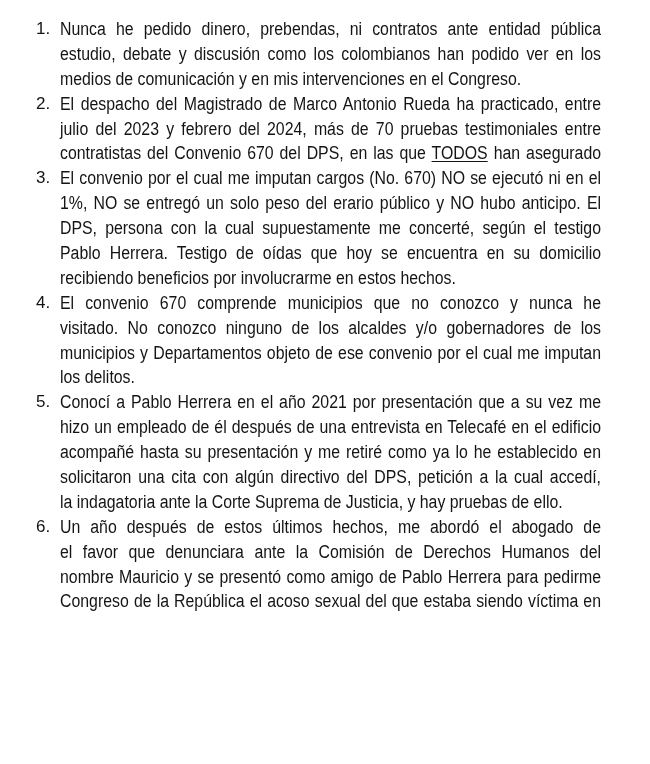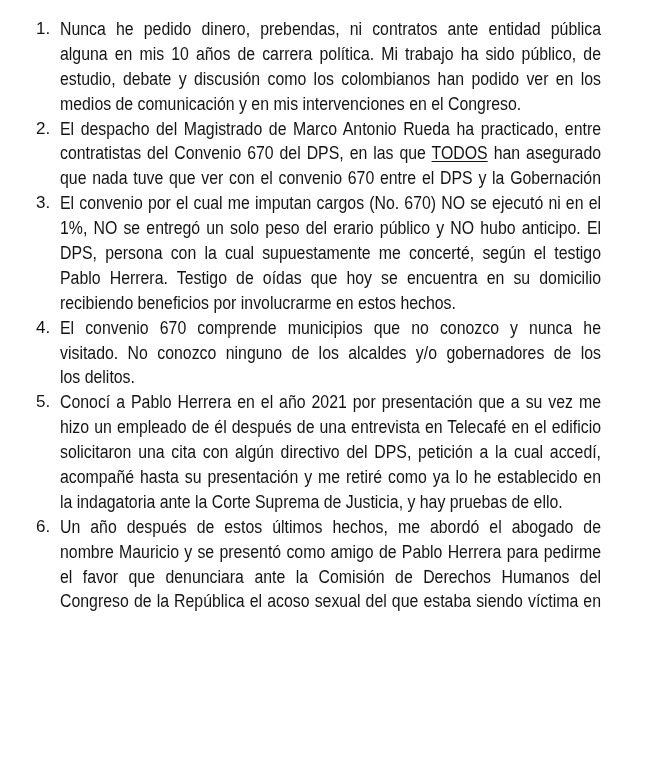--- a/index.html
+++ b/index.html
@@ -32,40 +32,37 @@
 <body>
 
 <div class="doc">
 
   <div class="item">
     <span class="num">1.</span>
     <div class="line">
         <span class="inner">Nunca he pedido dinero, prebendas, ni contratos ante entidad pública</span>
       </div>
     <div class="line">
-        <span class="inner">alguna en mis 10 años de carrera política. Mi trabajo ha sido público, de</span>
-      </div>
-    <div class="line">
         <span class="inner">estudio, debate y discusión como los colombianos han podido ver en los</span>
       </div>
     <div class="line last">
         <span class="inner">medios de comunicación y en mis intervenciones en el Congreso.</span>
       </div>
   </div>
 
   <div class="item">
     <span class="num">2.</span>
     <div class="line">
         <span class="inner">El despacho del Magistrado de Marco Antonio Rueda ha practicado, entre</span>
       </div>
     <div class="line">
-        <span class="inner"><span>contratistas del Convenio 670 del DPS, en las que </span><span class="u">TODOS</span><span> han asegurado</span></span>
+        <span class="inner">julio del 2023 y febrero del 2024, más de 70 pruebas testimoniales entre</span>
       </div>
     <div class="line">
-        <span class="inner">que nada tuve que ver con el convenio 670 entre el DPS y la Gobernación</span>
+        <span class="inner"><span>contratistas del Convenio 670 del DPS, en las que </span><span class="u">TODOS</span><span> han asegurado</span></span>
       </div>
   </div>
 
   <div class="item">
     <span class="num">3.</span>
     <div class="line">
         <span class="inner">El convenio por el cual me imputan cargos (No. 670) NO se ejecutó ni en el</span>
       </div>
     <div class="line">
         <span class="inner">1%, NO se entregó un solo peso del erario público y NO hubo anticipo. El</span>
@@ -82,54 +79,57 @@
   </div>
 
   <div class="item">
     <span class="num">4.</span>
     <div class="line">
         <span class="inner"> El convenio 670 comprende municipios que no conozco y nunca he</span>
       </div>
     <div class="line">
         <span class="inner">visitado. No conozco ninguno de los alcaldes y/o gobernadores de los</span>
       </div>
+    <div class="line">
+        <span class="inner">municipios y Departamentos objeto de ese convenio por el cual me imputan</span>
+      </div>
     <div class="line last">
         <span class="inner">los delitos.</span>
       </div>
   </div>
 
   <div class="item">
     <span class="num">5.</span>
     <div class="line">
         <span class="inner">Conocí a Pablo Herrera en el año 2021 por presentación que a su vez me</span>
       </div>
     <div class="line">
         <span class="inner">hizo un empleado de él después de una entrevista en Telecafé en el edificio</span>
       </div>
     <div class="line">
-        <span class="inner">solicitaron una cita con algún directivo del DPS, petición a la cual accedí,</span>
+        <span class="inner">acompañé hasta su presentación y me retiré como ya lo he establecido en</span>
       </div>
     <div class="line">
-        <span class="inner">acompañé hasta su presentación y me retiré como ya lo he establecido en</span>
+        <span class="inner">solicitaron una cita con algún directivo del DPS, petición a la cual accedí,</span>
       </div>
     <div class="line last">
         <span class="inner">la indagatoria ante la Corte Suprema de Justicia, y hay pruebas de ello.</span>
       </div>
   </div>
 
   <div class="item">
     <span class="num">6.</span>
     <div class="line">
         <span class="inner">Un año después de estos últimos hechos, me abordó el abogado de</span>
       </div>
     <div class="line">
-        <span class="inner">nombre Mauricio y se presentó como amigo de Pablo Herrera para pedirme</span>
+        <span class="inner">el favor que denunciara ante la Comisión de Derechos Humanos del</span>
       </div>
     <div class="line">
-        <span class="inner">el favor que denunciara ante la Comisión de Derechos Humanos del</span>
+        <span class="inner">nombre Mauricio y se presentó como amigo de Pablo Herrera para pedirme</span>
       </div>
     <div class="line">
         <span class="inner">Congreso de la República el acoso sexual del que estaba siendo víctima en</span>
       </div>
 
   </div>
 
 </div>
 
 </body></html>

